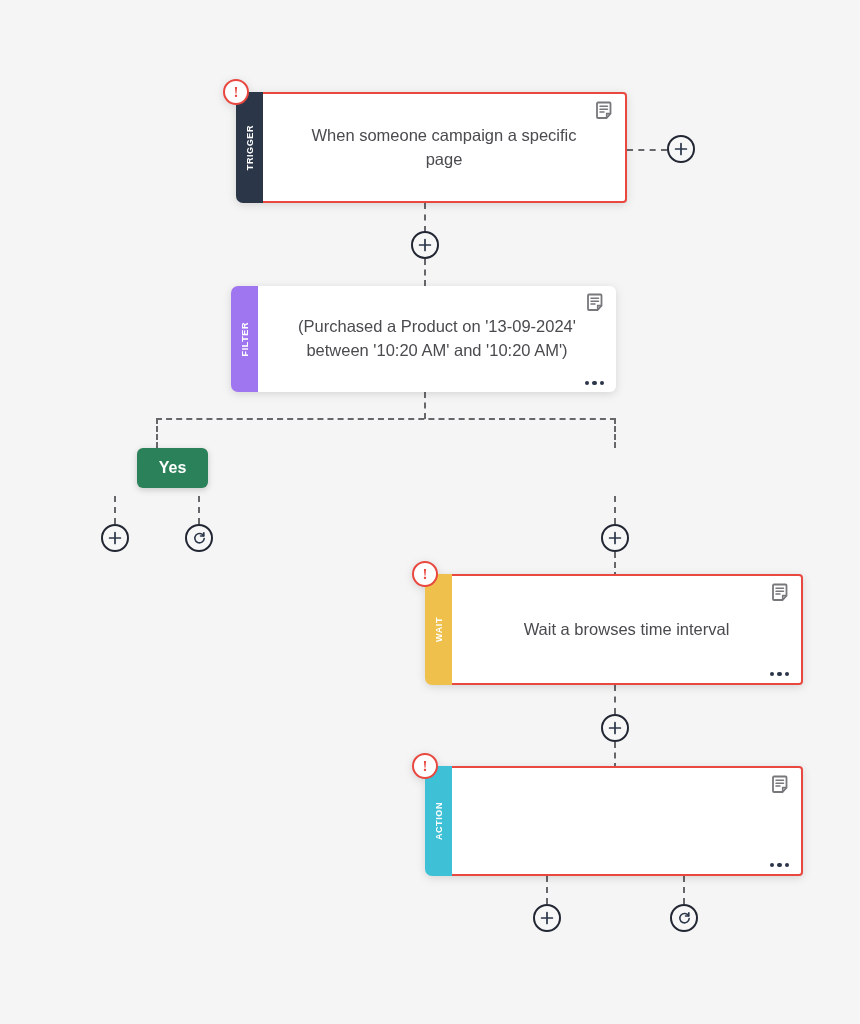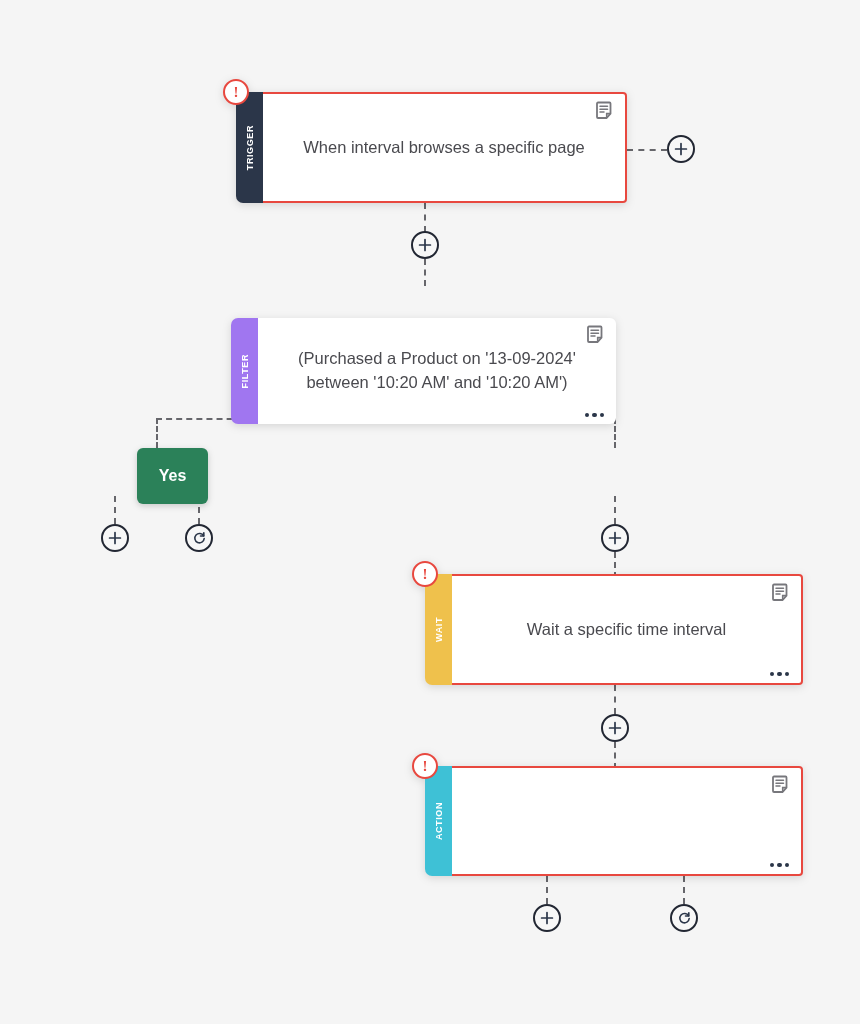--- a/index.html
+++ b/index.html
@@ -174,37 +174,37 @@
       <span>TRIGGER</span>
     </div>
     <div class="node-body">
       <span class="note-icon">
         <svg width="19" height="20" viewBox="0 0 19 20">
           <path d="M2 1.5h11.5a1 1 0 0 1 1 1v10.2L10.5 17H2a1 1 0 0 1-1-1V2.5a1 1 0 0 1 1-1z" fill="#ffffff" stroke="#77777c" stroke-width="1.8"></path>
           <path d="M14.2 12.6h-3.5V16.7" fill="none" stroke="#77777c" stroke-width="1.6"></path>
           <path d="M4 5.3h7.5M4 8.2h7.5M4 11.1h4" stroke="#77777c" stroke-width="1.5" stroke-linecap="round"></path>
         </svg>
       </span>
-      <div class="node-title">When interval browses a specific page</div>
+      <div class="node-title">When someone campaign a specific page</div>
     </div>
   </div>
 
   <div class="circle-btn" style="left:667px; top:135px;">
     <svg width="14" height="14" viewBox="0 0 14 14">
       <path d="M7 1.6v10.8M1.6 7h10.8" stroke="#2b3649" stroke-width="1.7" stroke-linecap="round"></path>
     </svg>
   </div>
 
   <div class="circle-btn" style="left:411px; top:231px;">
     <svg width="14" height="14" viewBox="0 0 14 14">
       <path d="M7 1.6v10.8M1.6 7h10.8" stroke="#2b3649" stroke-width="1.7" stroke-linecap="round"></path>
     </svg>
   </div>
 
-  <div class="node" style="left:231px; top:286px; width:385px; height:106px;margin-top:32px;">
+  <div class="node" style="left:231px; top:286px; width:385px; height:106px;">
     <div class="node-tab" style="background:#a076f0;">
       <span>FILTER</span>
     </div>
     <div class="node-body" style="border-radius:0 6px 6px 0;">
       <span class="note-icon">
         <svg width="19" height="20" viewBox="0 0 19 20">
           <path d="M2 1.5h11.5a1 1 0 0 1 1 1v10.2L10.5 17H2a1 1 0 0 1-1-1V2.5a1 1 0 0 1 1-1z" fill="#ffffff" stroke="#77777c" stroke-width="1.8"></path>
           <path d="M14.2 12.6h-3.5V16.7" fill="none" stroke="#77777c" stroke-width="1.6"></path>
           <path d="M4 5.3h7.5M4 8.2h7.5M4 11.1h4" stroke="#77777c" stroke-width="1.5" stroke-linecap="round"></path>
         </svg>
@@ -212,21 +212,21 @@
       <div class="node-title">(Purchased a Product on '13-09-2024'
 between '10:20 AM' and '10:20 AM')</div>
       <span class="dots-menu">
         <i></i>
           <i></i>
           <i></i>
       </span>
     </div>
   </div>
 
-  <div class="pill" style="left:137px; top:448px; width:71px; height:56px; background:#2b8159;justify-content:center;">
+  <div class="pill" style="left:137px; top:448px; width:71px; height:40px; background:#2b8159;justify-content:center;">
     <span>Yes</span>
   </div>
 
   <div class="circle-btn" style="left:101px; top:524px;">
     <svg width="14" height="14" viewBox="0 0 14 14">
       <path d="M7 1.6v10.8M1.6 7h10.8" stroke="#2b3649" stroke-width="1.7" stroke-linecap="round"></path>
     </svg>
   </div>
   <div class="circle-btn" style="left:185px; top:524px;">
     <svg width="15" height="15" viewBox="0 0 16 16">
@@ -249,21 +249,21 @@
       <span>WAIT</span>
     </div>
     <div class="node-body">
       <span class="note-icon">
         <svg width="19" height="20" viewBox="0 0 19 20">
           <path d="M2 1.5h11.5a1 1 0 0 1 1 1v10.2L10.5 17H2a1 1 0 0 1-1-1V2.5a1 1 0 0 1 1-1z" fill="#ffffff" stroke="#77777c" stroke-width="1.8"></path>
           <path d="M14.2 12.6h-3.5V16.7" fill="none" stroke="#77777c" stroke-width="1.6"></path>
           <path d="M4 5.3h7.5M4 8.2h7.5M4 11.1h4" stroke="#77777c" stroke-width="1.5" stroke-linecap="round"></path>
         </svg>
       </span>
-      <div class="node-title">Wait a specific time interval</div>
+      <div class="node-title">Wait a browses time interval</div>
       <span class="dots-menu">
         <i></i>
           <i></i>
           <i></i>
       </span>
     </div>
   </div>
 
   <div class="circle-btn" style="left:601px; top:714px;">
     <svg width="14" height="14" viewBox="0 0 14 14">

